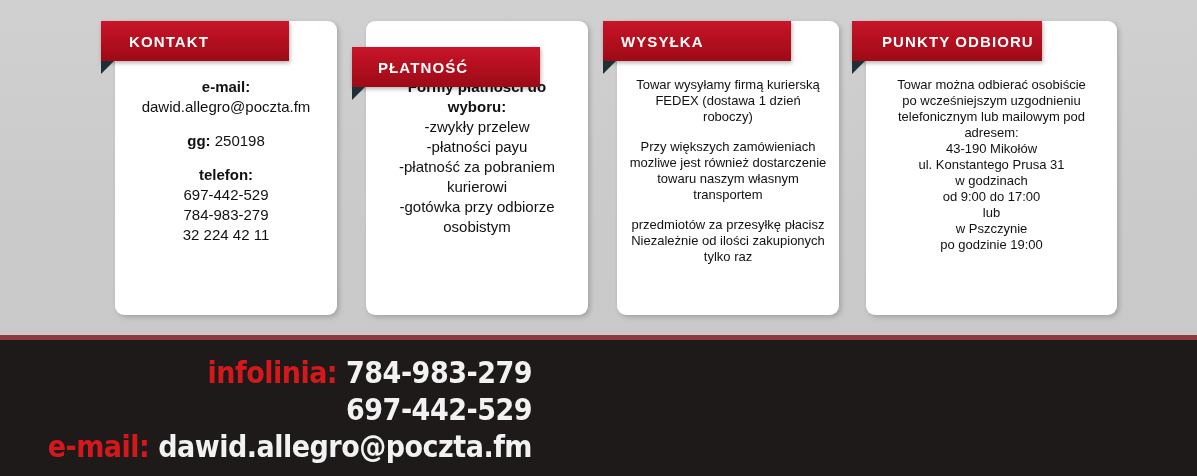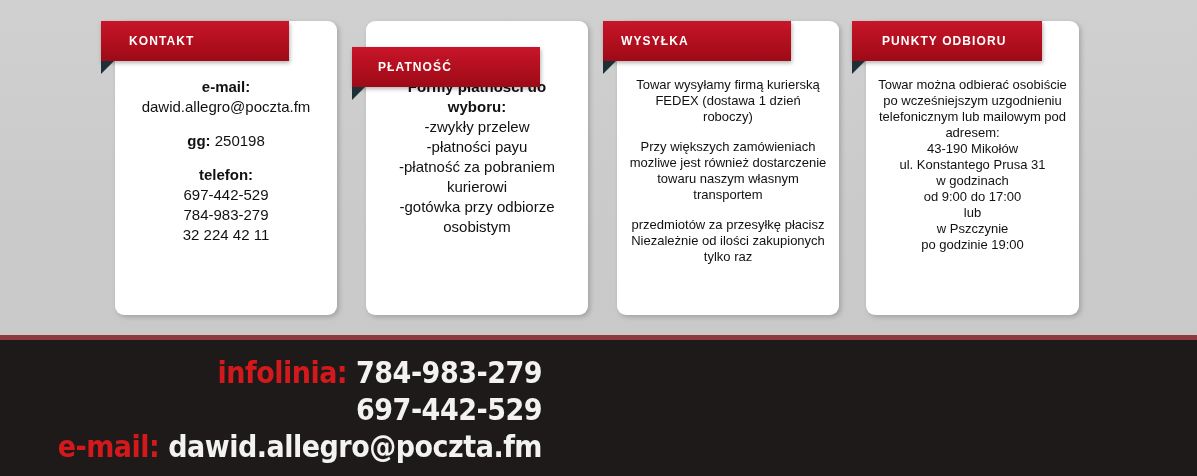--- a/index.html
+++ b/index.html
@@ -31,36 +31,36 @@
     width: 222px;
     height: 294px;
     background: #ffffff;
     border-radius: 9px;
     box-shadow: 2px 2px 5px rgba(0,0,0,0.20);
   }
 
   .card.c1 { left: 115px; }
   .card.c2 { left: 366px; }
   .card.c3 { left: 617px; }
-  .card.c4 { left: 866px; width: 213px; }
+  .card.c4 { left: 866px; width: 251px; }
 
   
   .ribbon {
     position: absolute;
     top: 21px;
     height: 40px;
     background: linear-gradient(180deg, #c8152b 0%, #b5101f 45%, #9d0a17 100%);
     box-shadow: 1px 2px 4px rgba(0,0,0,0.30);
     display: flex;
     align-items: center;
     z-index: 3;
   }
   .ribbon .ribbon-label {
     color: #ffffff;
-    font-size: 12px;
+    font-size: 15px;
     font-weight: bold;
     letter-spacing: 1.1px;
     white-space: nowrap;
   }
   
   .ribbon::after {
     content: "";
     position: absolute;
     left: 0;
     top: 40px;
@@ -108,21 +108,20 @@
     left: 0; top: 14px;
     width: 560px;
     text-align: right;
     padding-right: 28px;
     font-family: "DejaVu Sans Condensed", "Liberation Sans Narrow", "Liberation Sans", sans-serif;
     font-weight: bold;
     font-size: 30px;
     line-height: 37px;
     letter-spacing: -0.5px;
     color: #f2f2f2;
-    margin-left: 10px;
   }
   #footer-contact .lbl { color: #d4191c; }
 </style>
 </head>
 <body>
 
 <div id="cards-area">
 
   <div class="card c1">
     <div class="card-body big">

